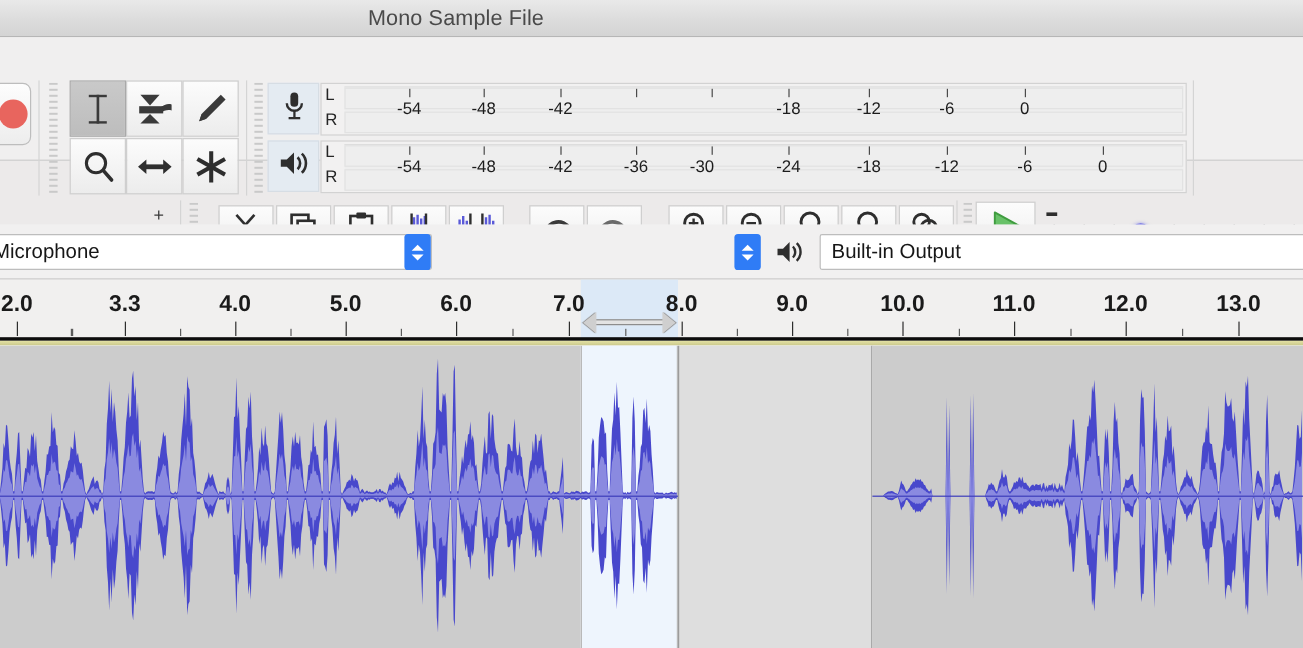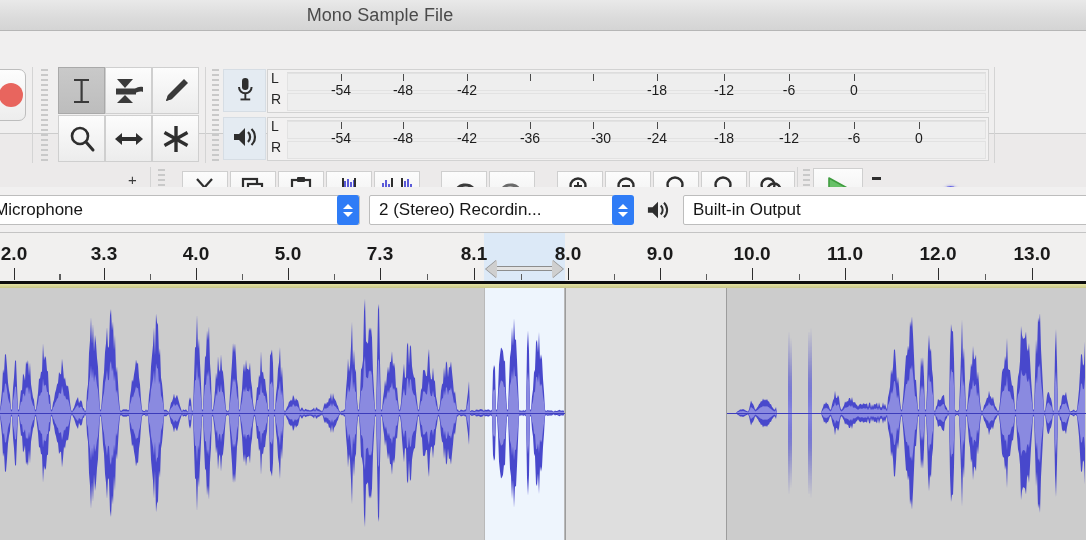--- a/index.html
+++ b/index.html
@@ -533,21 +533,21 @@
           <div class="tick" style="left: 306px;"></div>
           <div class="tick" style="left: 370px;"></div>
           <div class="tick" style="left: 437px;"></div>
           <div class="tick" style="left: 502px;"></div>
           <div class="tick" style="left: 567px;"></div>
           <div class="tick" style="left: 632px;"></div>
           <div class="ticklabel" style="left: 54px;">-54</div>
           <div class="ticklabel" style="left: 116px;">-48</div>
           <div class="ticklabel" style="left: 180px;">-42</div>
           <div class="ticklabel" style="left: 243px;">-36</div>
-          <div class="ticklabel" style="left: 314px;">-30</div>
+          <div class="ticklabel" style="left: 298px;">-30</div>
           <div class="ticklabel" style="left: 370px;">-24</div>
           <div class="ticklabel" style="left: 437px;">-18</div>
           <div class="ticklabel" style="left: 502px;">-12</div>
           <div class="ticklabel" style="left: 567px;">-6</div>
           <div class="ticklabel" style="left: 632px;">0</div>
         </div>
     </div>
 
     <div class="dockline" style="left:994px; top:36px; height:96px;"></div>
 
@@ -724,23 +724,20 @@
 
   <div class="devicebar">
     <div class="combo" style="left:-30px; width:390px;">
       <div class="txt">n Microphone</div>
     </div>
     <div class="stepper" style="left:337px;">
       <div class="chev up"></div>
       <div class="chev down"></div>
     </div>
 
-    <div class="combo" style="left:369px; width:245px;">
-      <div class="txt">2 (Stereo) Recordin...</div>
-    </div>
     <div class="stepper" style="left:612px;">
       <div class="chev up"></div>
       <div class="chev down"></div>
     </div>
 
     <div class="spkicon" style="left:646px;">
       <svg width="24" height="22" viewBox="0 0 26 24">
         <polygon points="2,9 7,9 13,3 13,21 7,15 2,15" fill="#2e2e2e"></polygon>
         <path d="M16,7 a7,7 0 0 1 0,10" fill="none" stroke="#2e2e2e" stroke-width="2.2"></path>
         <path d="M19.5,4 a11,11 0 0 1 0,16" fill="none" stroke="#2e2e2e" stroke-width="2.2"></path>
@@ -760,24 +757,24 @@
         <div class="minor" style="left: 59px;"></div>
         <div class="lbl" style="left: 104px;">3.3</div>
         <div class="major" style="left: 104px;"></div>
         <div class="minor" style="left: 150px;"></div>
         <div class="lbl" style="left: 196px;">4.0</div>
         <div class="major" style="left: 196px;"></div>
         <div class="minor" style="left: 242px;"></div>
         <div class="lbl" style="left: 288px;">5.0</div>
         <div class="major" style="left: 288px;"></div>
         <div class="minor" style="left: 334px;"></div>
-        <div class="lbl" style="left: 380px;">7.3</div>
+        <div class="lbl" style="left: 380px;">6.0</div>
         <div class="major" style="left: 380px;"></div>
         <div class="minor" style="left: 427px;"></div>
-        <div class="lbl" style="left: 474px;">8.1</div>
+        <div class="lbl" style="left: 474px;">7.0</div>
         <div class="major" style="left: 474px;"></div>
         <div class="minor" style="left: 521px;"></div>
         <div class="lbl" style="left: 568px;">8.0</div>
         <div class="major" style="left: 568px;"></div>
         <div class="minor" style="left: 614px;"></div>
         <div class="lbl" style="left: 660px;">9.0</div>
         <div class="major" style="left: 660px;"></div>
         <div class="minor" style="left: 706px;"></div>
         <div class="lbl" style="left: 752px;">10.0</div>
         <div class="major" style="left: 752px;"></div>

